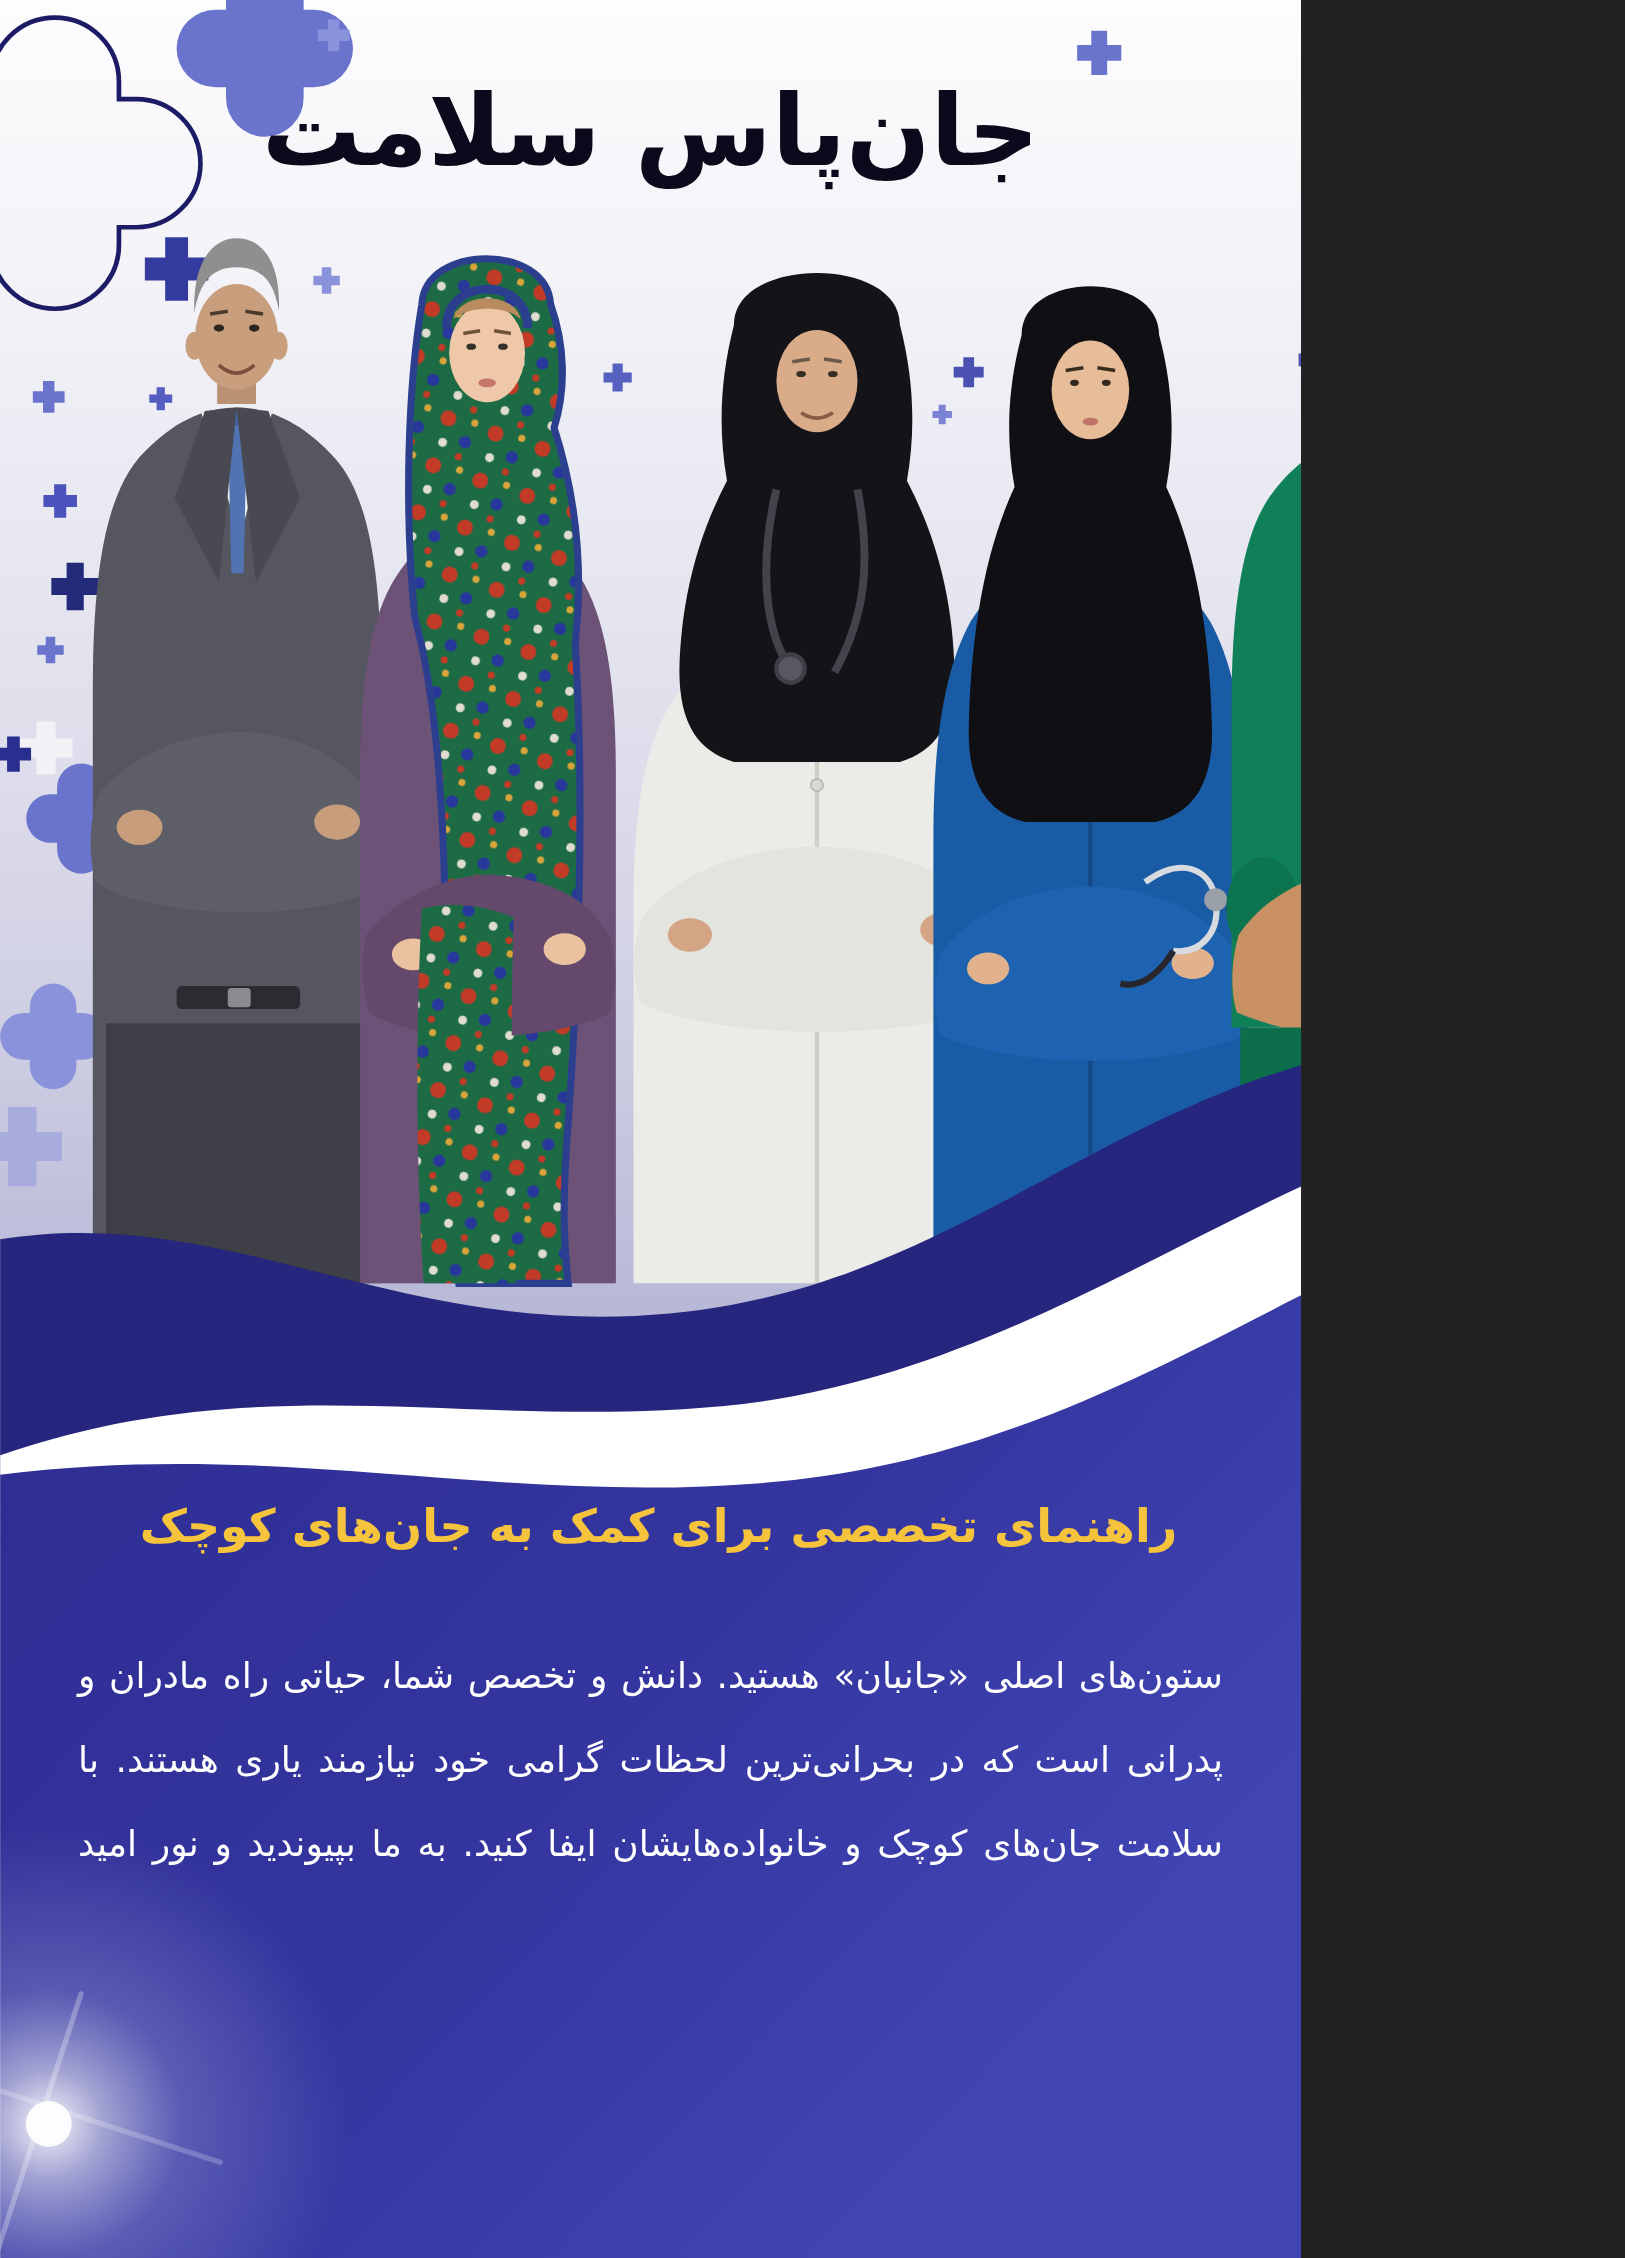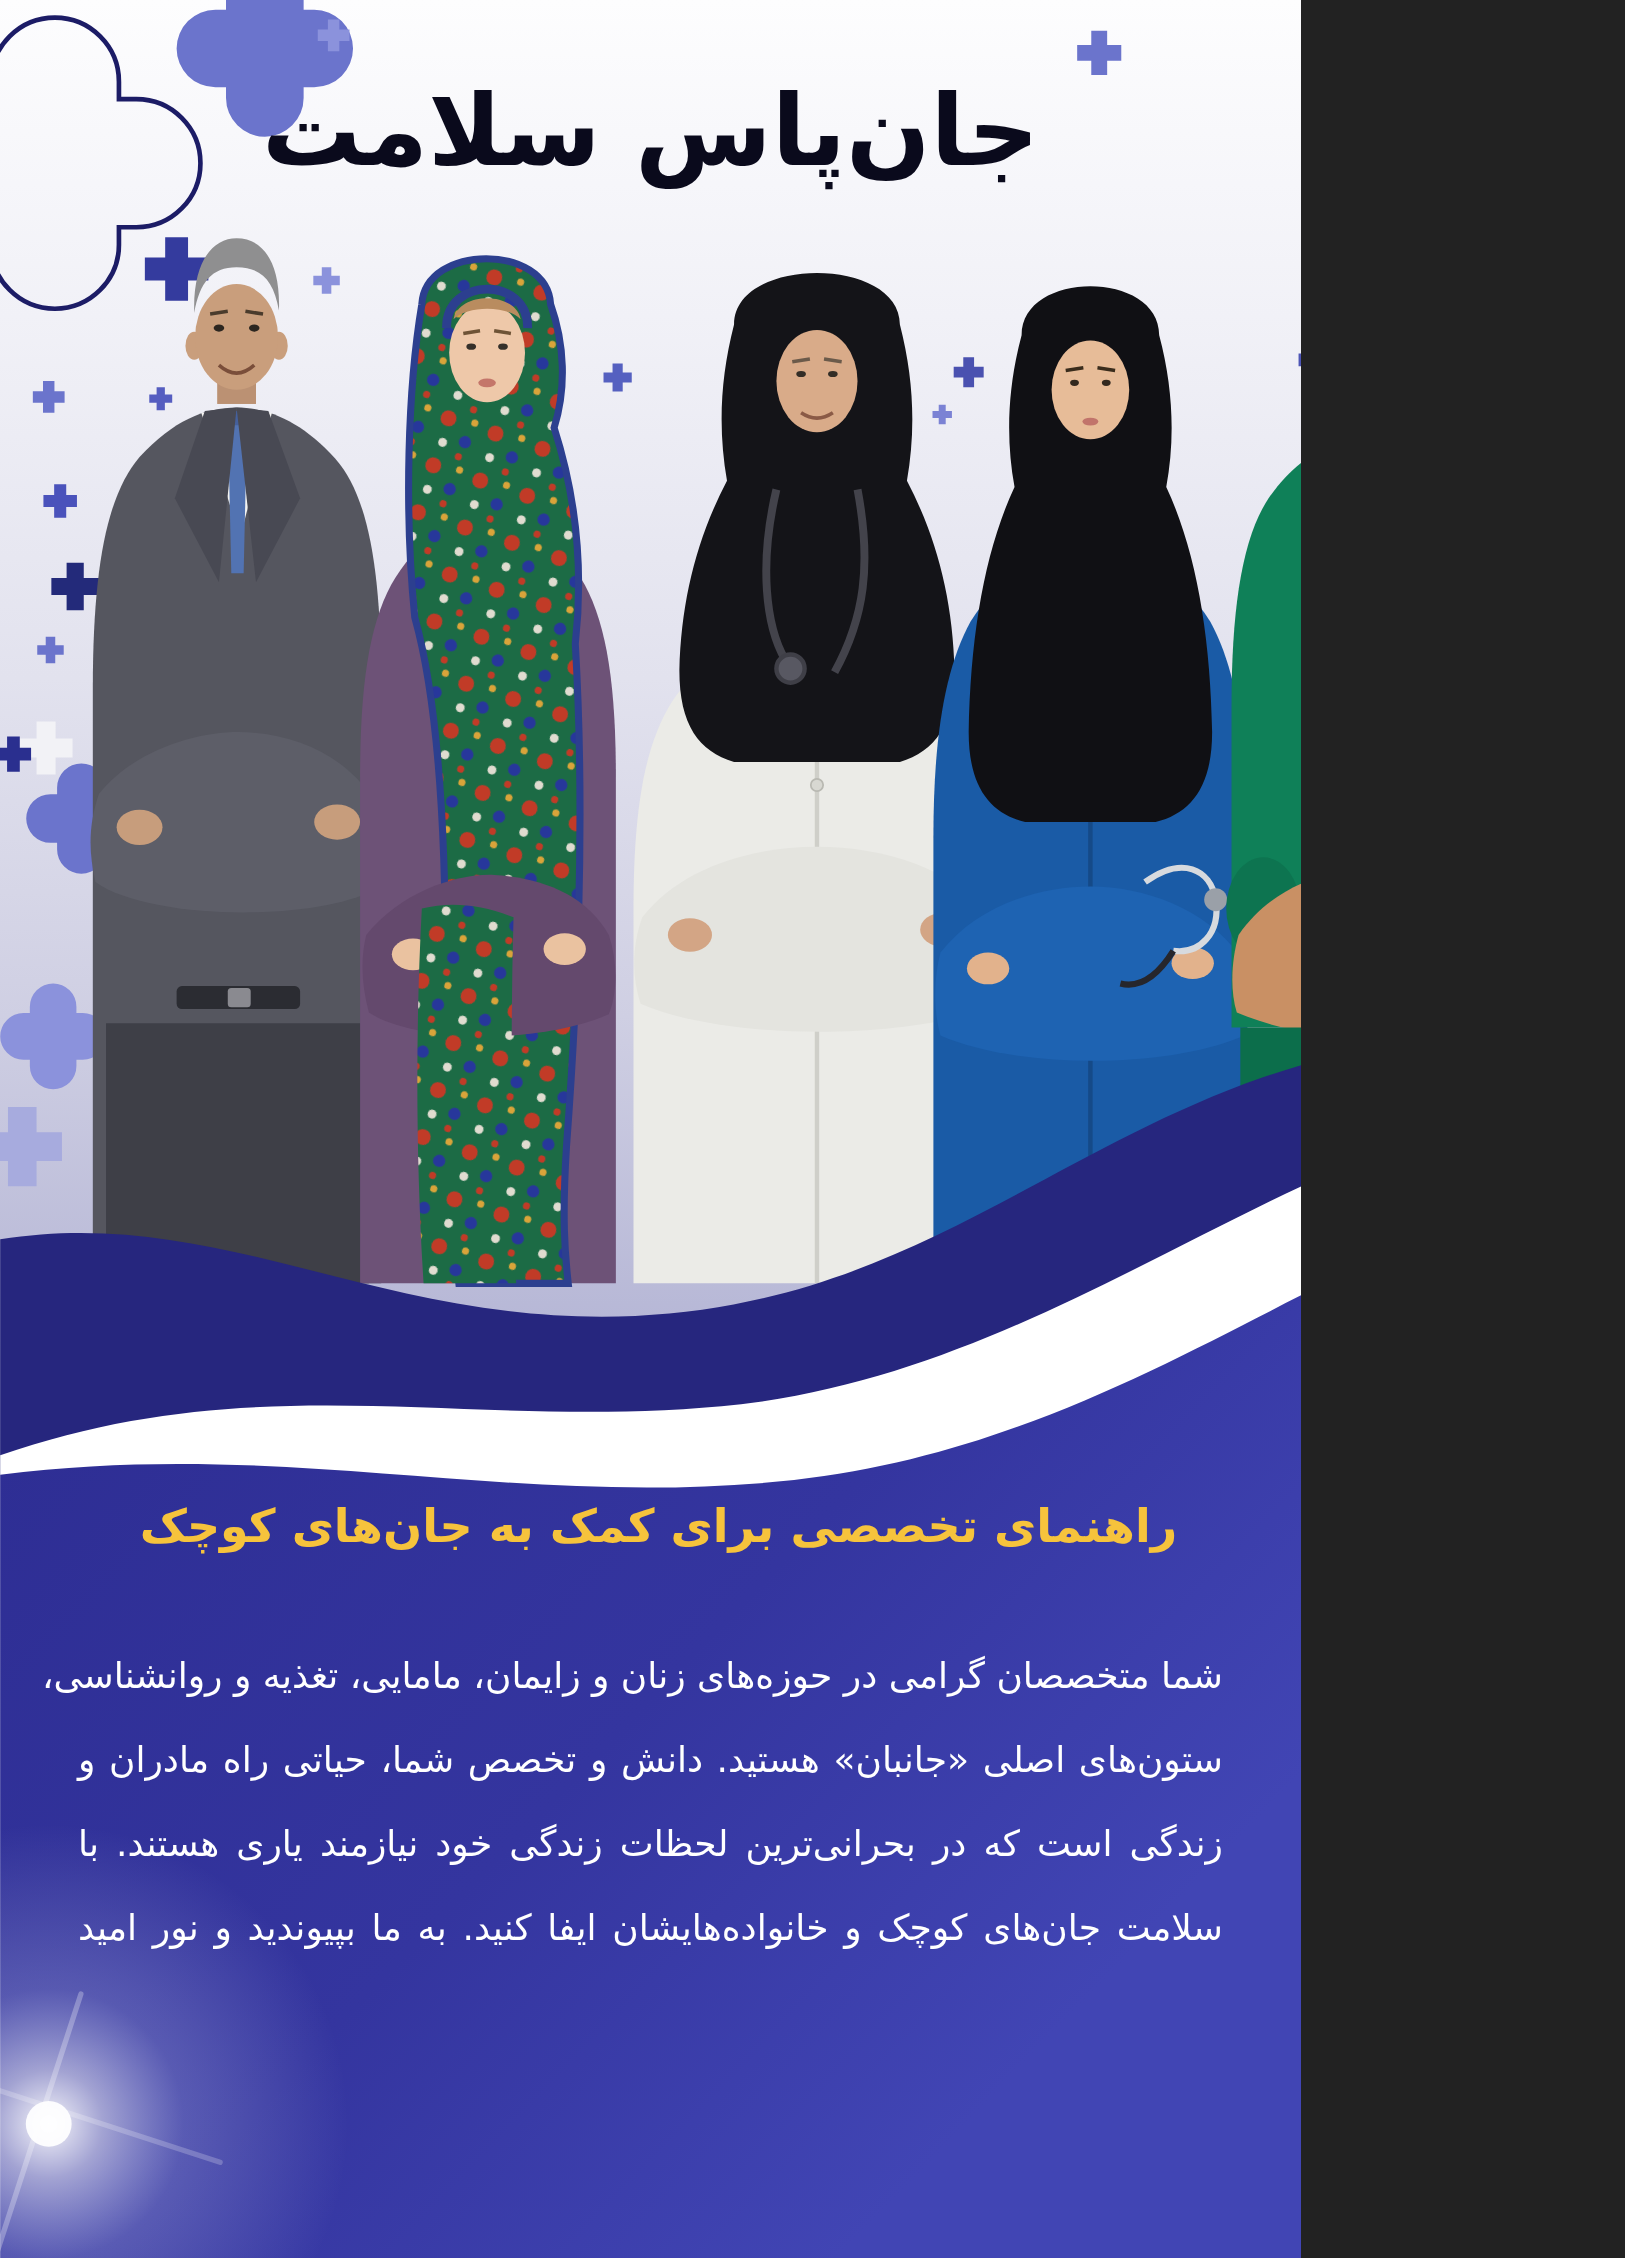--- a/index.html
+++ b/index.html
@@ -220,20 +220,19 @@
       <rect x="40" y="2250" width="6" height="320" rx="3" fill="#ffffff" opacity="0.28" transform="rotate(18 43 2410)"></rect>
       <rect x="-60" y="2400" width="320" height="6" rx="3" fill="#ffffff" opacity="0.22" transform="rotate(18 100 2403)"></rect>
     </g>
   </svg>
 
   <div class="title">جان‌پاس سلامت</div>
 
   <div class="section-heading">راهنمای تخصصی برای کمک به جان‌های کوچک</div>
 
   <div class="body-text">
-    <div class="body-line">شما متخصصان گرامی در حوزه‌های زنان و زایمان، مامایی، تغذیه و روانشناسی،</div>
     <div class="body-line">ستون‌های اصلی «جانبان» هستید. دانش و تخصص شما، حیاتی راه مادران و</div>
-    <div class="body-line">زندگی است که در بحرانی‌ترین لحظات زندگی خود نیازمند یاری هستند. با</div>
+    <div class="body-line">پدرانی است که در بحرانی‌ترین لحظات گرامی خود نیازمند یاری هستند. با</div>
     <div class="body-line">سلامت جان‌های کوچک و خانواده‌هایشان ایفا کنید. به ما بپیوندید و نور امید</div>
   </div>
 
 </div>
 
 
 </body></html>

